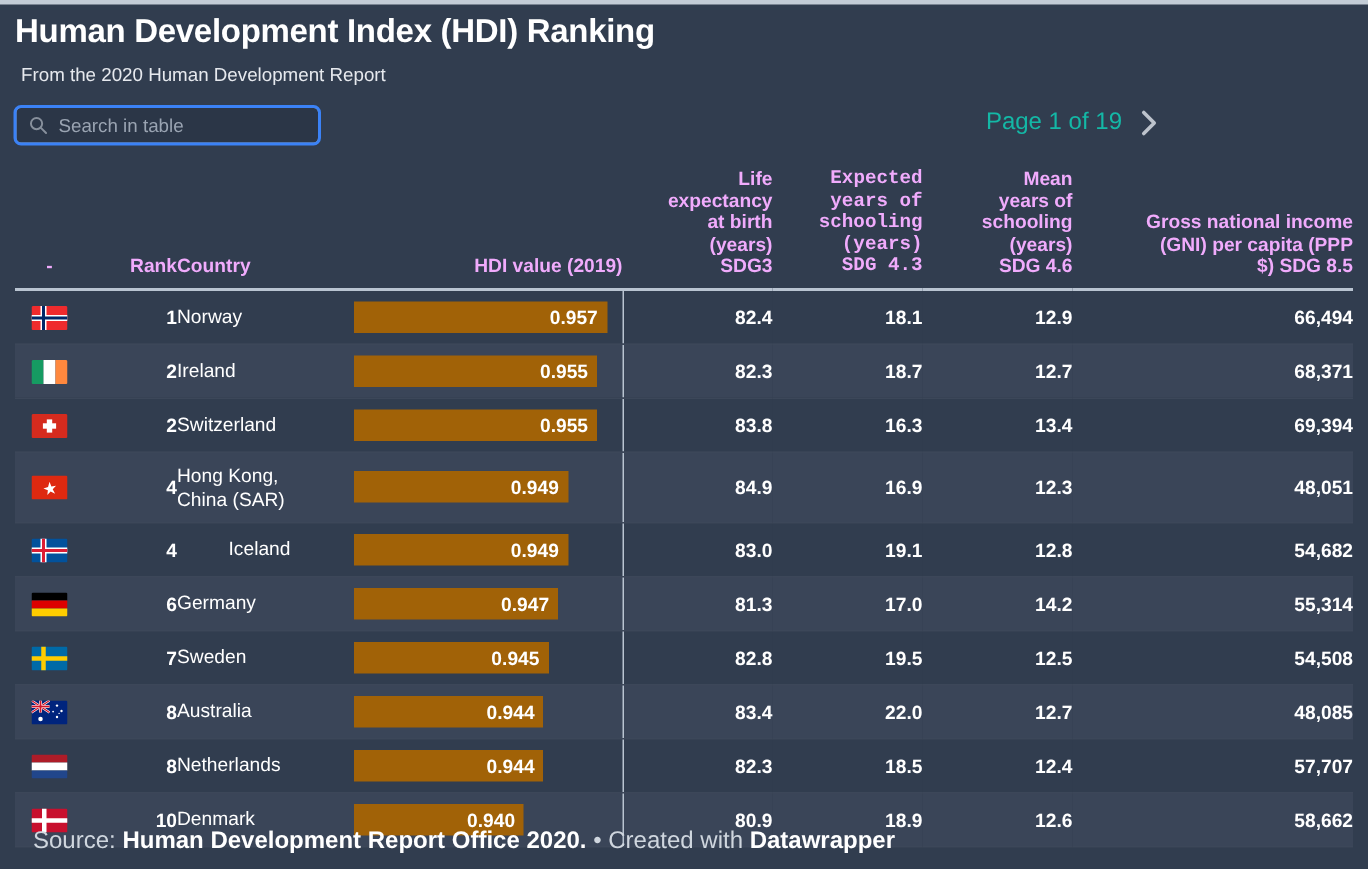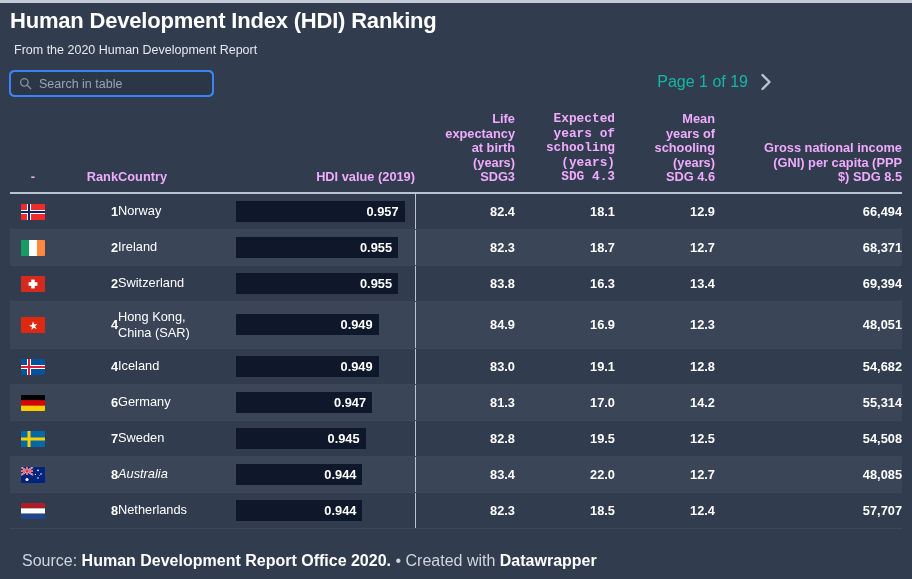--- a/index.html
+++ b/index.html
@@ -80,21 +80,21 @@
   td.country-c{text-align:left;padding-left:12px;font-weight:400;line-height:16px;}
   td.hdi-c{padding:4px 0 4px 0;}
   td.num-c{text-align:right;padding-right:8px;font-weight:bold;}
   td.gni-c{text-align:right;padding-right:4px;font-weight:bold;border-right:none;}
 
   td.sep{border-left:1px solid #b9c4d1;}
 
   .bar-wrap{position:relative;height:21px;margin-left:8px;margin-right:10px;}
   .bar{
     position:absolute;left:0;top:0;height:21px;
-    background:#0f172a;
+    background:#a16207;
     display:flex;align-items:center;justify-content:flex-end;
   }
   .bar span{font-size:12.8px;color:#ffffff;font-weight:bold;padding-right:6px;}
 
   .flag{width:24px;height:16px;display:inline-block;vertical-align:middle;border-radius:1px;}
 
   .footer{
     position:absolute;left:22px;bottom:9px;
     font-size:16px;color:#cfd6de;font-weight:400;
   }
@@ -239,21 +239,21 @@
         </tr>
         <tr class="odd">
           <td class="flag-c"><span><svg class="flag" viewBox="0 0 24 16">
                 <rect width="24" height="16" fill="#02529c"></rect>
                 <rect x="6" y="0" width="4" height="16" fill="#fff"></rect>
                 <rect x="0" y="6" width="24" height="4" fill="#fff"></rect>
                 <rect x="7" y="0" width="2" height="16" fill="#dc1e35"></rect>
                 <rect x="0" y="7" width="24" height="2" fill="#dc1e35"></rect>
               </svg></span></td>
           <td class="rank-c">4</td>
-          <td class="country-c" style="white-space:pre-line;">Iceland</td>
+          <td class="country-c" style="white-space:pre-line;text-align:center;">Iceland</td>
           <td class="hdi-c">
             <div class="bar-wrap">
               <div class="bar" style="width:84.61538461538458%">
                 <span>0.949</span>
               </div>
             </div>
           </td>
           <td class="num-c sep">83.0</td>
           <td class="num-c">19.1</td>
           <td class="num-c">12.8</td>
@@ -312,21 +312,21 @@
                   <rect x="0" y="3.4" width="12" height="1.2" fill="#cf142b"></rect>
                 </g>
                 <circle cx="6" cy="12.4" r="1.5" fill="#fff"></circle>
                 <circle cx="17" cy="3.4" r=".8" fill="#fff"></circle>
                 <circle cx="20" cy="7" r=".8" fill="#fff"></circle>
                 <circle cx="17" cy="11" r=".8" fill="#fff"></circle>
                 <circle cx="14.4" cy="7.4" r=".6" fill="#fff"></circle>
                 <circle cx="18.4" cy="8.6" r=".45" fill="#fff"></circle>
               </svg></span></td>
           <td class="rank-c">8</td>
-          <td class="country-c" style="white-space:pre-line;font-style:italic;">Australia</td>
+          <td class="country-c" style="white-space:pre-line;">Australia</td>
           <td class="hdi-c">
             <div class="bar-wrap">
               <div class="bar" style="width:74.99999999999994%">
                 <span>0.944</span>
               </div>
             </div>
           </td>
           <td class="num-c sep">83.4</td>
           <td class="num-c">22.0</td>
           <td class="num-c">12.7</td>
@@ -345,20 +345,40 @@
               <div class="bar" style="width:74.99999999999994%">
                 <span>0.944</span>
               </div>
             </div>
           </td>
           <td class="num-c sep">82.3</td>
           <td class="num-c">18.5</td>
           <td class="num-c">12.4</td>
           <td class="gni-c">57,707</td>
         </tr>
+        <tr class="even">
+          <td class="flag-c"><span><svg class="flag" viewBox="0 0 24 16">
+                <rect width="24" height="16" fill="#c8102e"></rect>
+                <rect x="7" y="0" width="3" height="16" fill="#fff"></rect>
+                <rect x="0" y="6.5" width="24" height="3" fill="#fff"></rect>
+              </svg></span></td>
+          <td class="rank-c">10</td>
+          <td class="country-c" style="white-space:pre-line;">Denmark</td>
+          <td class="hdi-c">
+            <div class="bar-wrap">
+              <div class="bar" style="width:67.30769230769224%">
+                <span>0.940</span>
+              </div>
+            </div>
+          </td>
+          <td class="num-c sep">80.9</td>
+          <td class="num-c">18.9</td>
+          <td class="num-c">12.6</td>
+          <td class="gni-c">58,662</td>
+        </tr>
       </tbody>
   </table>
 
   <div class="footer">
     <span>Source: </span><b>Human Development Report Office 2020.</b><span> • </span><span>Created with </span><b>Datawrapper</b>
   </div>
 
 </div>
 
 </body></html>

